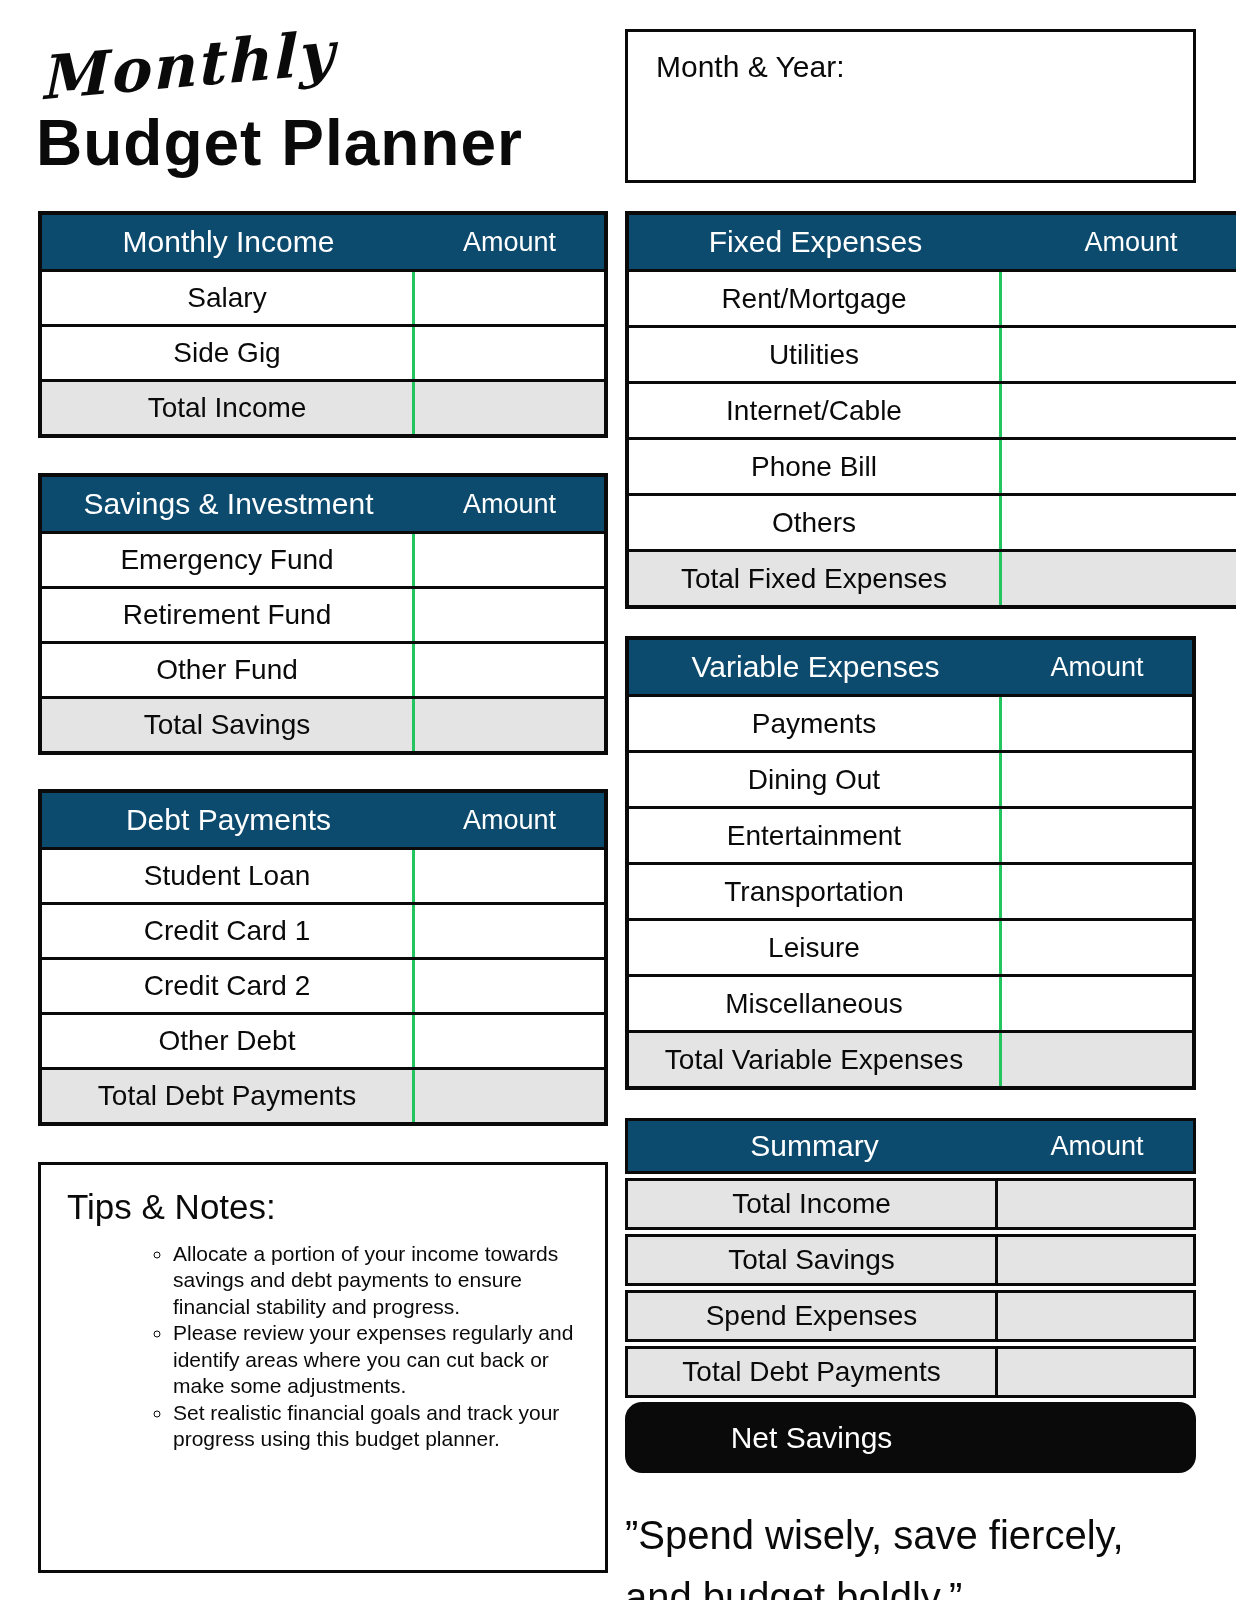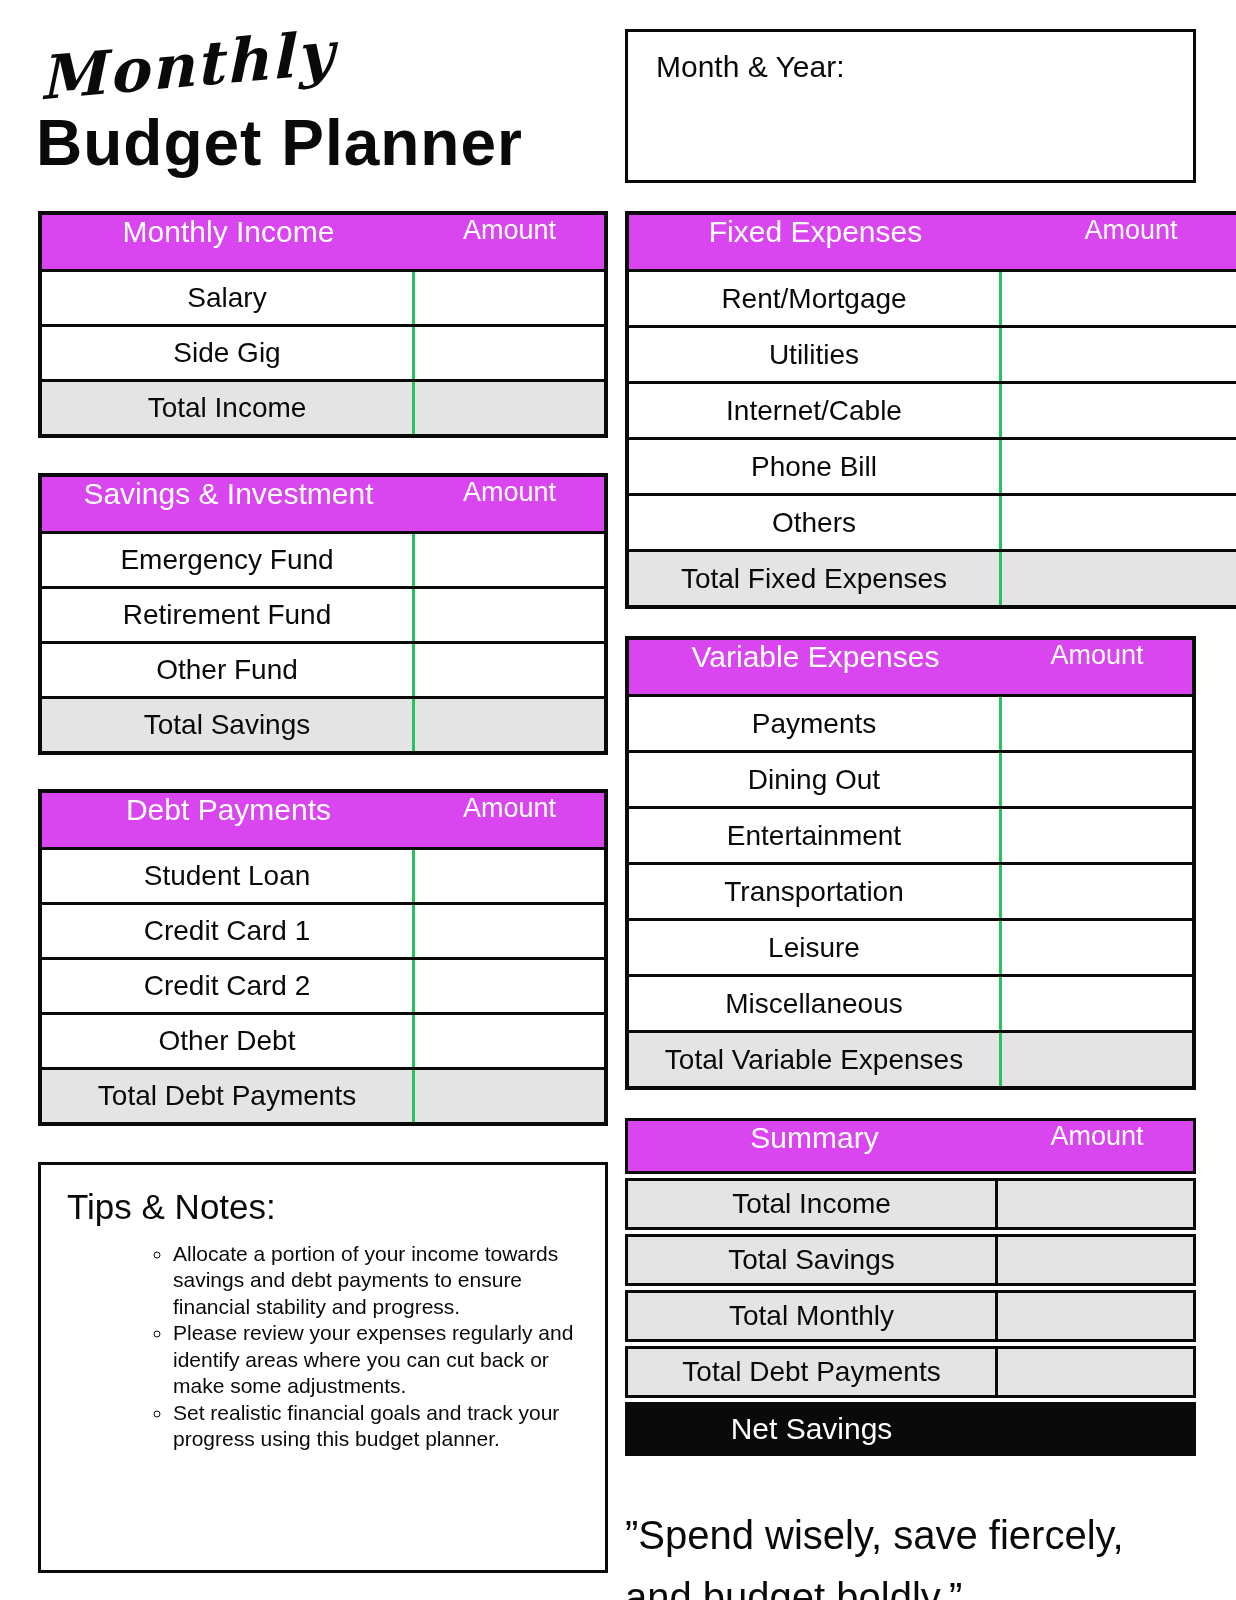--- a/index.html
+++ b/index.html
@@ -48,23 +48,24 @@
   }
 
   
   .btable {
     position: absolute;
     border: 4px solid #0a0a0a;
     background: #fff;
   }
   .thead {
     display: flex;
-    background: #d946ef;
+    background: #0c4a6e;
     color: #ffffff;
     height: 54px;
+    align-items: center;
   }
   .thead .th.label { width: 373px; text-align: center; font-size: 30px; }
   .thead .th.amount { flex: 1; text-align: center; font-size: 27px; }
   .trow {
     display: flex;
     height: 55px;
     border-top: 3px solid #0a0a0a;
     background: #fff;
   }
   .col-right .trow { height: 56px; }
@@ -98,25 +99,26 @@
   .srow:first-of-type { margin-top: 3px; }
   .srow .td.label {
     width: 370px;
     border-right: 3px solid #0a0a0a;
     display: flex; align-items: center; justify-content: center;
     font-size: 28px;
   }
   .srow .td.amount { flex: 1; }
   .net-row {
     display: flex;
-    height: 54px;
+    height: 71px;
     margin-top: 4px;
     background: #0a0a0a;
     color: #fff;
     align-items: center;
+    border-radius: 17px;
   }
   .net-row .net-label { width: 373px; text-align: center; font-size: 30px; }
 
   
   .tips {
     position: absolute;
     left: 38px; top: 1162px;
     width: 570px; height: 411px;
     border: 3px solid #0a0a0a;
     background: #fff;
@@ -300,21 +302,21 @@
     </div>
     <div class="srow">
       <div class="td label">Total Income</div>
       <div class="td amount"></div>
     </div>
     <div class="srow">
       <div class="td label">Total Savings</div>
       <div class="td amount"></div>
     </div>
     <div class="srow">
-      <div class="td label">Total Monthly</div>
+      <div class="td label">Spend Expenses</div>
       <div class="td amount"></div>
     </div>
     <div class="srow">
       <div class="td label">Total Debt Payments</div>
       <div class="td amount"></div>
     </div>
     <div class="net-row">
       <div class="net-label">Net Savings</div>
       <div class="td amount"></div>
     </div>

